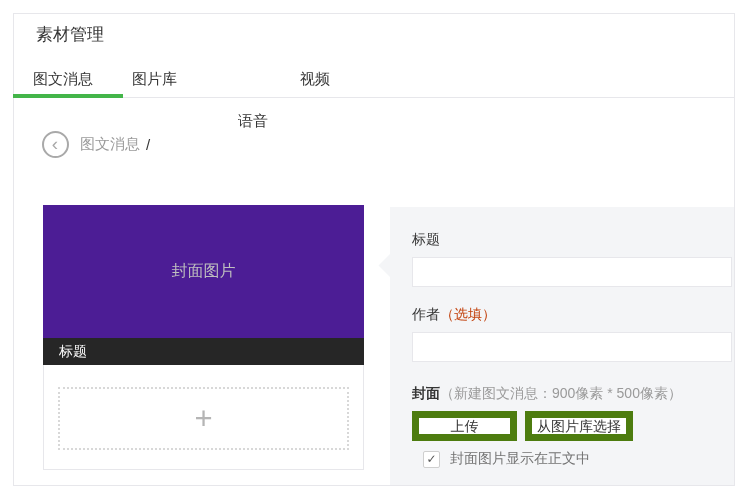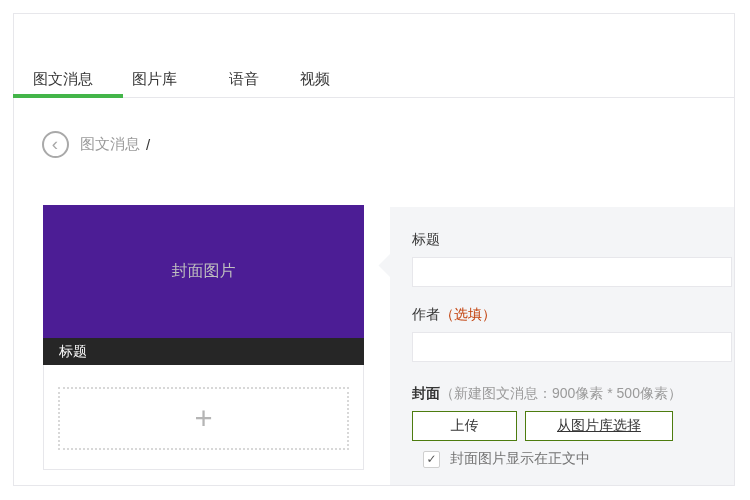--- a/index.html
+++ b/index.html
@@ -22,21 +22,21 @@
     position: absolute; left: 22px; top: 9px;
     font-size: 17px; color: #353535;
   }
   .tab {
     position: absolute; top: 55px;
     font-size: 15px; color: #353535; cursor: pointer;
     line-height: 20px;
   }
   .tab-0 { left: 19px; }
   .tab-1 { left: 118px; }
-  .tab-2 { left: 215px; }
+  .tab-2 { left: 224px; margin-top: 42px; }
   .tab-3 { left: 286px; }
   .tabs-divider {
     position: absolute; left: -1px; top: 83px;
     width: 722px; height: 1px; background: #e7e7eb;
   }
   .tab-underline {
     position: absolute; left: -1px; top: 80px;
     width: 110px; height: 4px; background: #43b549; z-index: 2;
   }
   
@@ -98,41 +98,42 @@
   .txt-input {
     position: absolute; left: 22px; width: 320px; height: 30px;
     border: 1px solid #e7e7eb; background: #ffffff;
     font-size: 14px; padding: 0 8px; outline: none;
     font-family: "Liberation Sans", "DejaVu Sans", sans-serif;
   }
   .inp-title { top: 50px; }
   .inp-author { top: 125px; }
   .btn-row { position: absolute; left: 22px; top: 204px; display: flex; gap: 8px; }
   .btn {
-    height: 30px; background: #ffffff; border: 1px solid #4d7c0f;
+    height: 30px; background: #ffffff; border: 7px solid #4d7c0f;
     font-size: 14px; color: #353535; cursor: pointer;
     font-family: "Liberation Sans", "DejaVu Sans", sans-serif;
   }
   .btn-upload { width: 105px; }
-  .btn-choose { width: 148px; text-decoration: underline; }
+  .btn-choose { width: 108px; }
   .cb-row { position: absolute; left: 33px; top: 243px; display: flex; align-items: center; gap: 10px; }
   .checkbox {
     width: 17px; height: 17px; background: #fff;
     border: 1px solid #cfcfcf; border-radius: 2px;
     display: flex; align-items: center; justify-content: center;
     cursor: pointer;
   }
   .check-glyph { font-size: 12px; color: #555555; line-height: 1; }
   .cb-label { font-size: 14px; color: #737373; cursor: pointer; }
 </style>
 </head>
 <body>
 
 <div class="card">
 
+  <div class="page-title">素材管理</div>
 
   <span class="tab tab-0">图文消息</span>
   <span class="tab tab-1">图片库</span>
   <span class="tab tab-2">语音</span>
   <span class="tab tab-3">视频</span>
   <div class="tabs-divider"></div>
   <div class="tab-underline"></div>
 
   <div class="breadcrumb">
     <div class="back-btn">

